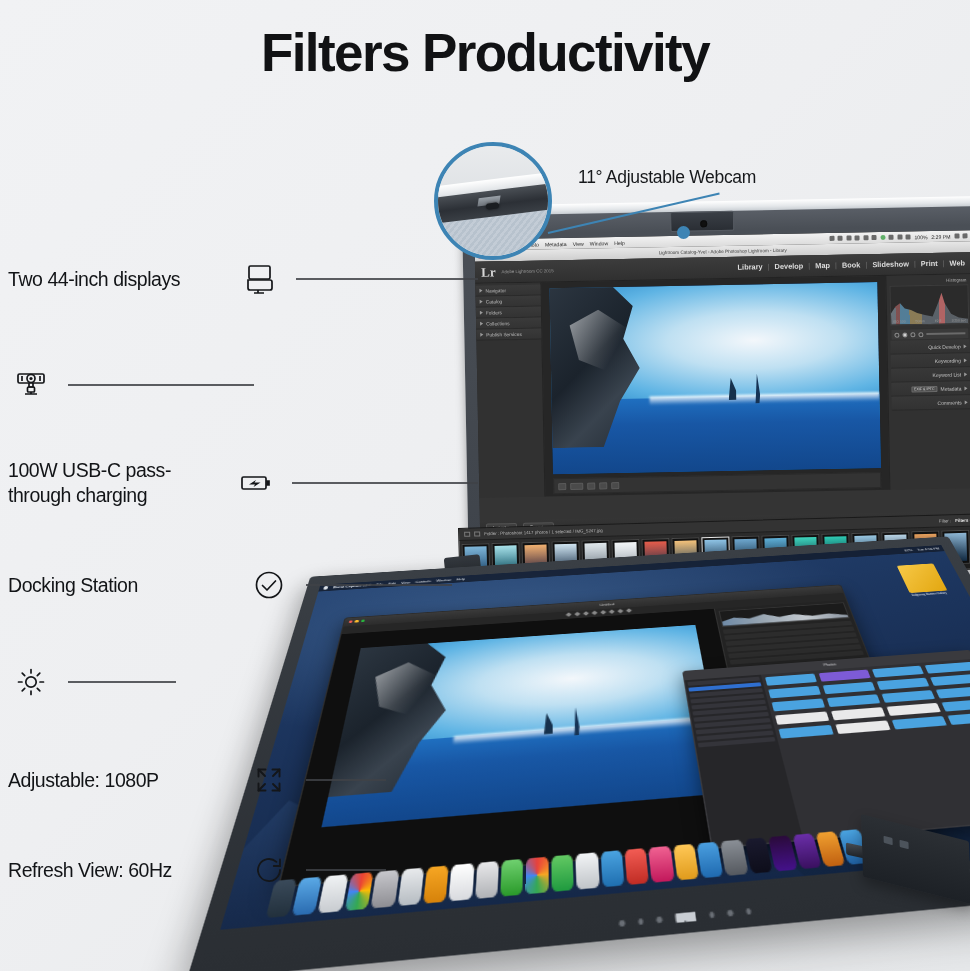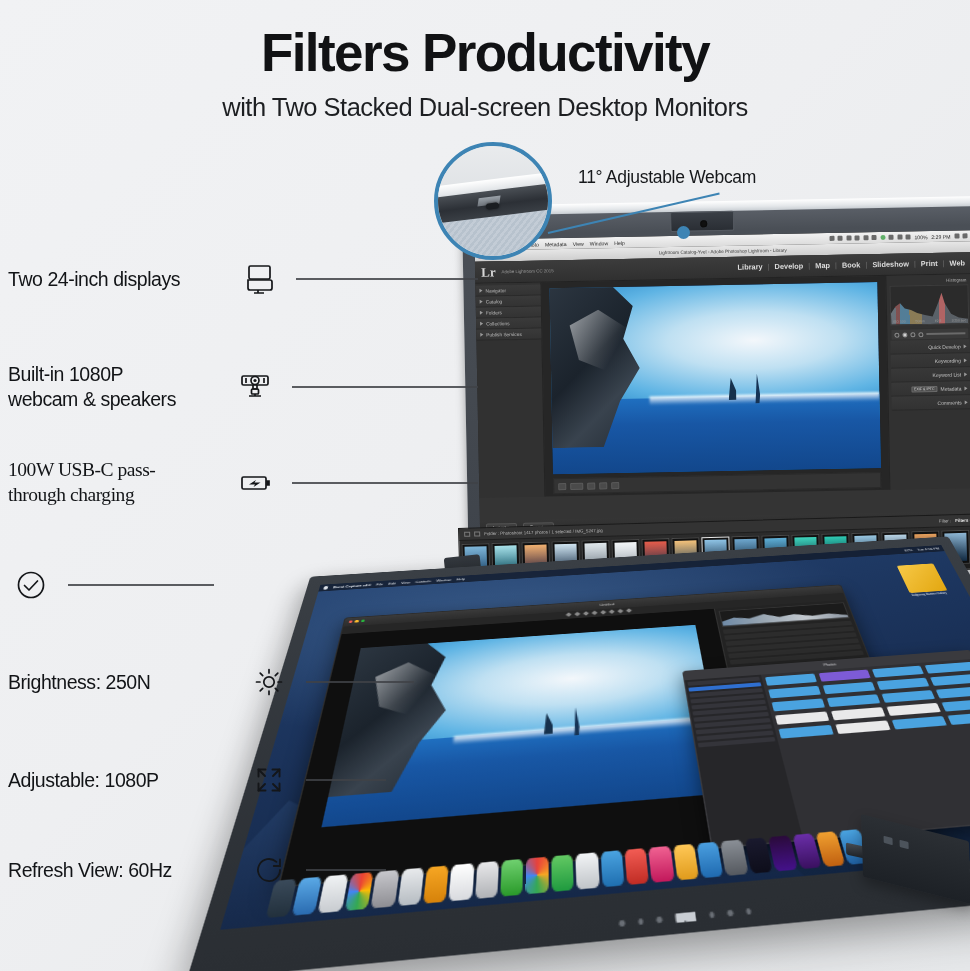--- a/index.html
+++ b/index.html
@@ -90,21 +90,21 @@
     display: flex; align-items: center; justify-content: center;
     color: #141619;
   }
   .feature .fline {
     height: 1.6px; background: #3f4246; flex: 1 1 auto;
     margin-left: 14px; opacity: .85;
   }
 
   .f0 { top: 256px; }
   .f1 { top: 362px; }
-  .f2 { top: 458px; font-family: Liberation Serif, serif; }
+  .f2 { top: 458px; }
   .f3 { top: 562px; }
   .f4 { top: 659px; }
   .f5 { top: 757px; }
   .f6 { top: 847px; }
 
   .f0 .fline { width: 182px; flex: none; }
   .f1 .fline { width: 186px; flex: none; }
   .f2 .fline { width: 186px; flex: none; }
   .f3 .fline { width: 146px; flex: none; }
   .f4 .fline { width: 108px; flex: none; }
@@ -478,21 +478,20 @@
     transform: rotate(-6deg); border-radius:3px;
   }
 </style>
 </head>
 <body>
 
 <div id="stage">
 
   <div class="headline">
     <h1>Filters Productivity</h1>
-    <h2>with Two Stacked Dual-screen Desktop Monitors</h2>
   </div>
 
   <div id="rig">
 
     <div class="top-monitor">
       <div class="tm-bezel"></div>
       <div class="tm-topstrip"></div>
       <div class="tm-cam"></div>
 
       <div class="tm-screen">
@@ -889,34 +888,32 @@
     <span class="cc-top"></span>
     <span class="cc-bottom"></span>
     <span class="cc-white"></span>
     <span class="cc-bar"></span>
     <span class="cc-tab"></span>
     <span class="cc-lens"></span>
   </div>
   <div class="callout-label">11° Adjustable Webcam</div>
 
   <div class="feature f0">
-    <span class="flabel">Two 24-inch displays</span>
+    <span class="flabel">Two 44-inch displays</span>
     <span class="ficon">
       <svg width="36" height="36" viewBox="0 0 36 36" fill="none" stroke="currentColor" stroke-width="1.7">
         <rect x="8" y="5" width="21" height="13" rx="1.5"></rect>
         <path d="M7 19h22a2 2 0 0 1 2 2v6a2 2 0 0 1-2 2H9a2 2 0 0 1-2-2z"></path>
         <path d="M17 29v3M13 32h10"></path>
       </svg>
     </span>
     <span class="fline"></span>
   </div>
 
   <div class="feature f1">
-    <span class="flabel" style="white-space:pre-line">Built-in 1080P
-webcam &amp; speakers</span>
     <span class="ficon">
       <svg width="36" height="36" viewBox="0 0 36 36" fill="none" stroke="currentColor" stroke-width="1.7">
         <rect x="5" y="7" width="26" height="9" rx="1.5"></rect>
         <circle cx="18" cy="11.5" r="4"></circle>
         <circle cx="18" cy="11.5" r="1.6" fill="currentColor" stroke="none"></circle>
         <path d="M9 9v5M27 9v5"></path>
         <path d="M16 16v4h4v-4"></path>
         <rect x="14.5" y="20" width="7" height="5" rx="1"></rect>
         <path d="M12 27h12M18 25v2"></path>
       </svg>
@@ -931,31 +928,31 @@
       <svg width="36" height="36" viewBox="0 0 36 36" fill="none" stroke="currentColor" stroke-width="1.7">
         <rect x="5" y="12" width="24" height="12" rx="1.5"></rect>
         <path d="M30 16v4h2v-4z" fill="currentColor"></path>
         <path d="M19 15l-7 4.5h6L16.5 22l7-4.5h-6z" fill="currentColor" stroke="none"></path>
       </svg>
     </span>
     <span class="fline"></span>
   </div>
 
   <div class="feature f3">
+    <span class="flabel">Docking Station</span>
     <span class="ficon">
       <svg width="36" height="36" viewBox="0 0 36 36" fill="none" stroke="currentColor" stroke-width="1.7">
         <circle cx="18" cy="18" r="12.5"></circle>
         <path d="M11.5 18.5l4.5 4.5 8.5-9" stroke-linecap="round" stroke-linejoin="round"></path>
       </svg>
     </span>
     <span class="fline"></span>
   </div>
 
   <div class="feature f4">
-    <span class="flabel">Brightness: 250N</span>
     <span class="ficon">
       <svg width="36" height="36" viewBox="0 0 36 36" fill="none" stroke="currentColor" stroke-width="1.7" stroke-linecap="round">
         <circle cx="18" cy="18" r="5.2"></circle>
         <path d="M18 5.5v3.5M18 27v3.5M5.5 18h3.5M27 18h3.5M9.2 9.2l2.5 2.5M24.3 24.3l2.5 2.5M26.8 9.2l-2.5 2.5M11.7 24.3l-2.5 2.5"></path>
       </svg>
     </span>
     <span class="fline"></span>
   </div>
 
   <div class="feature f5">

